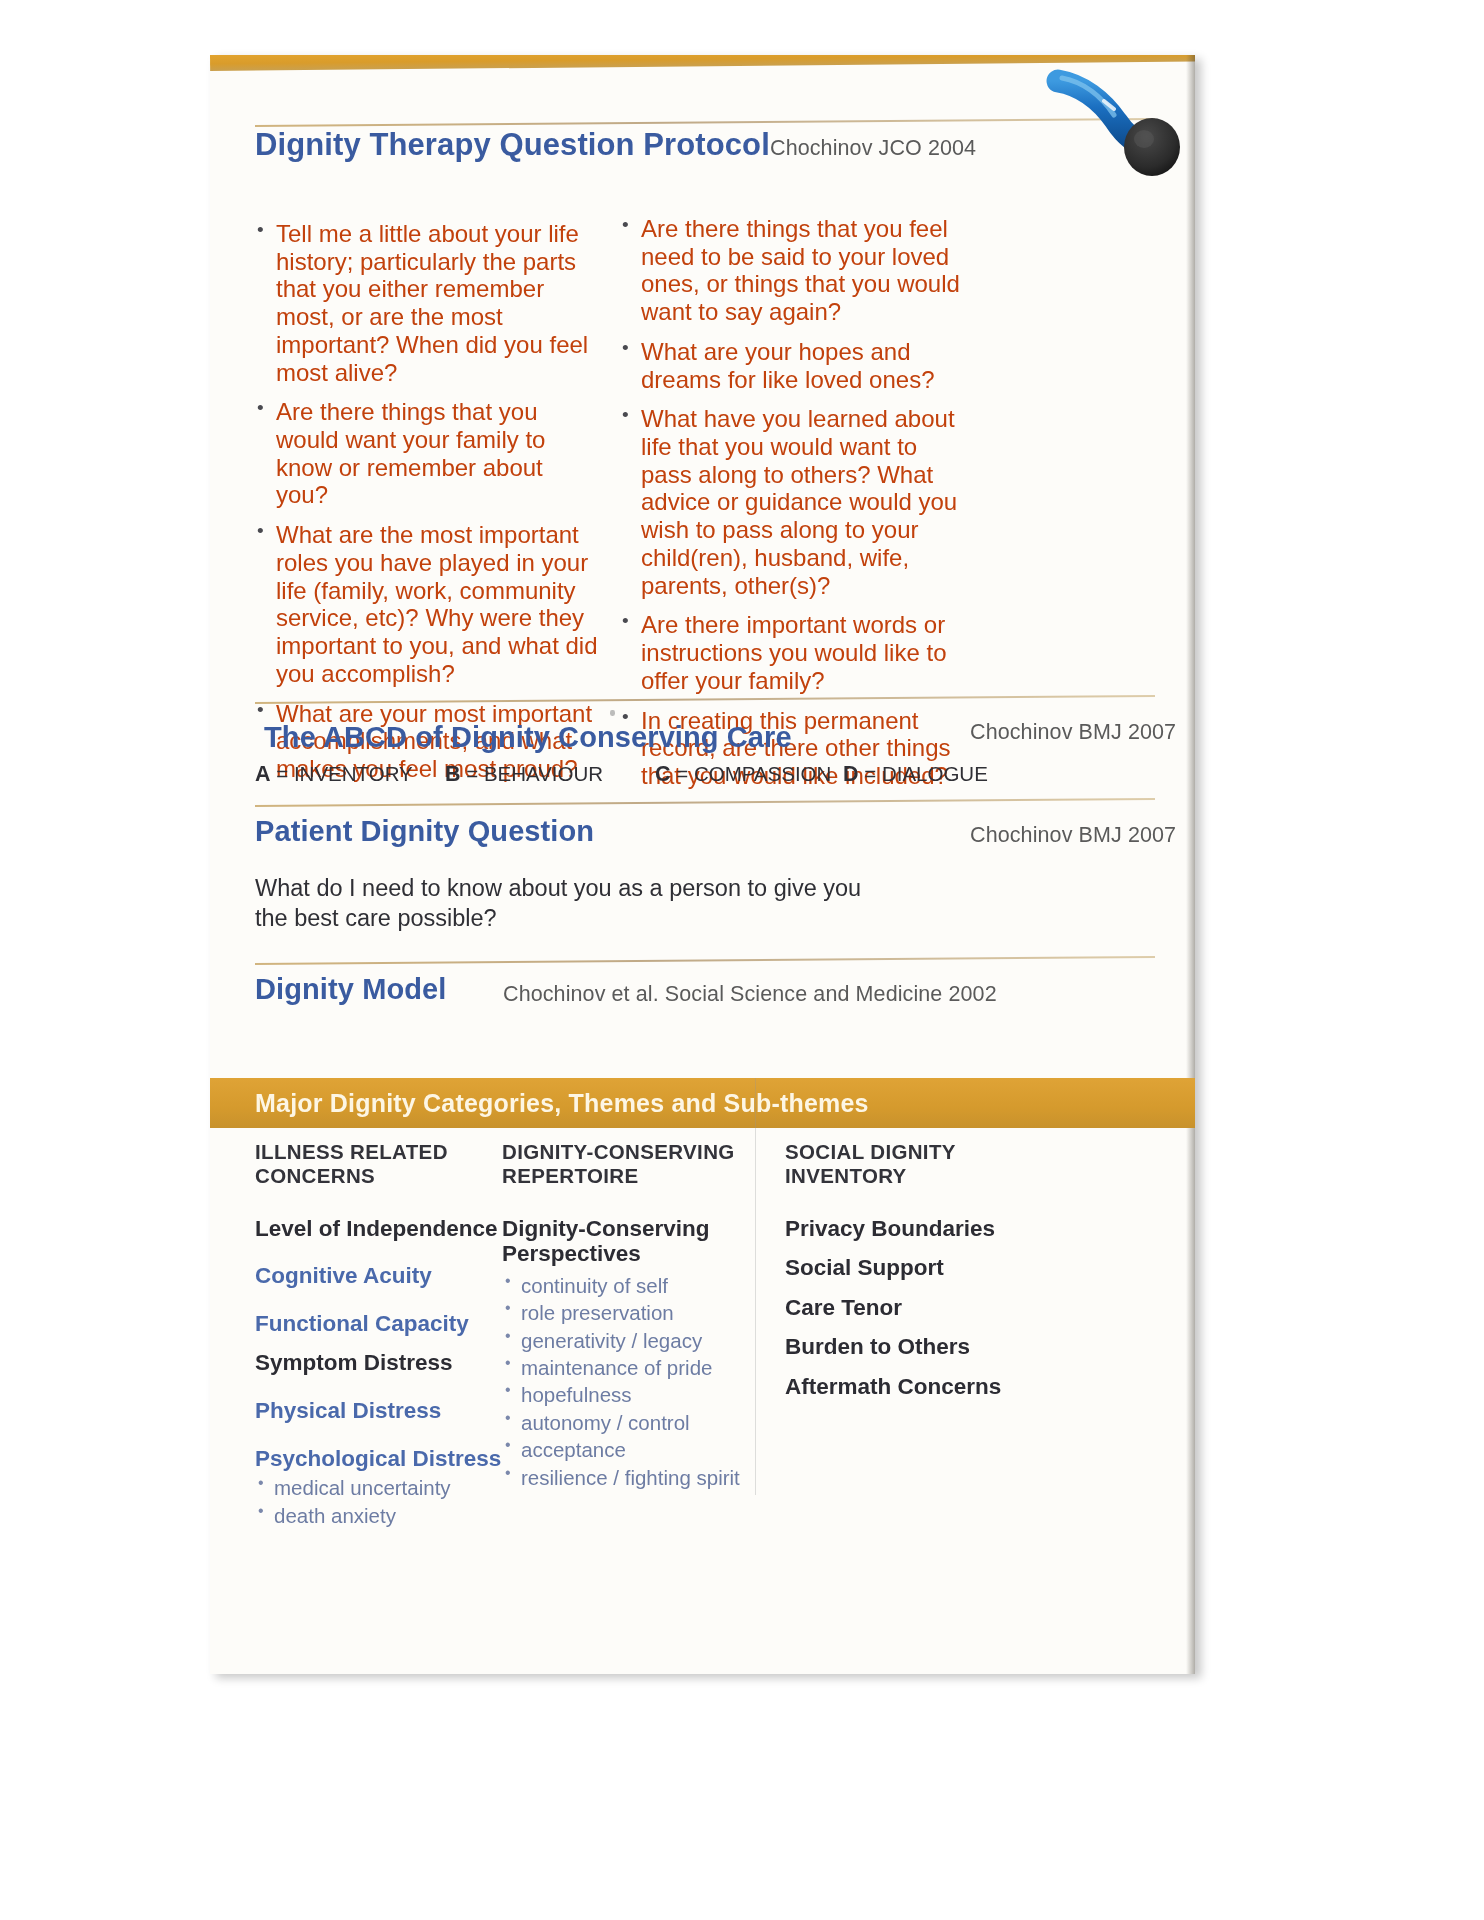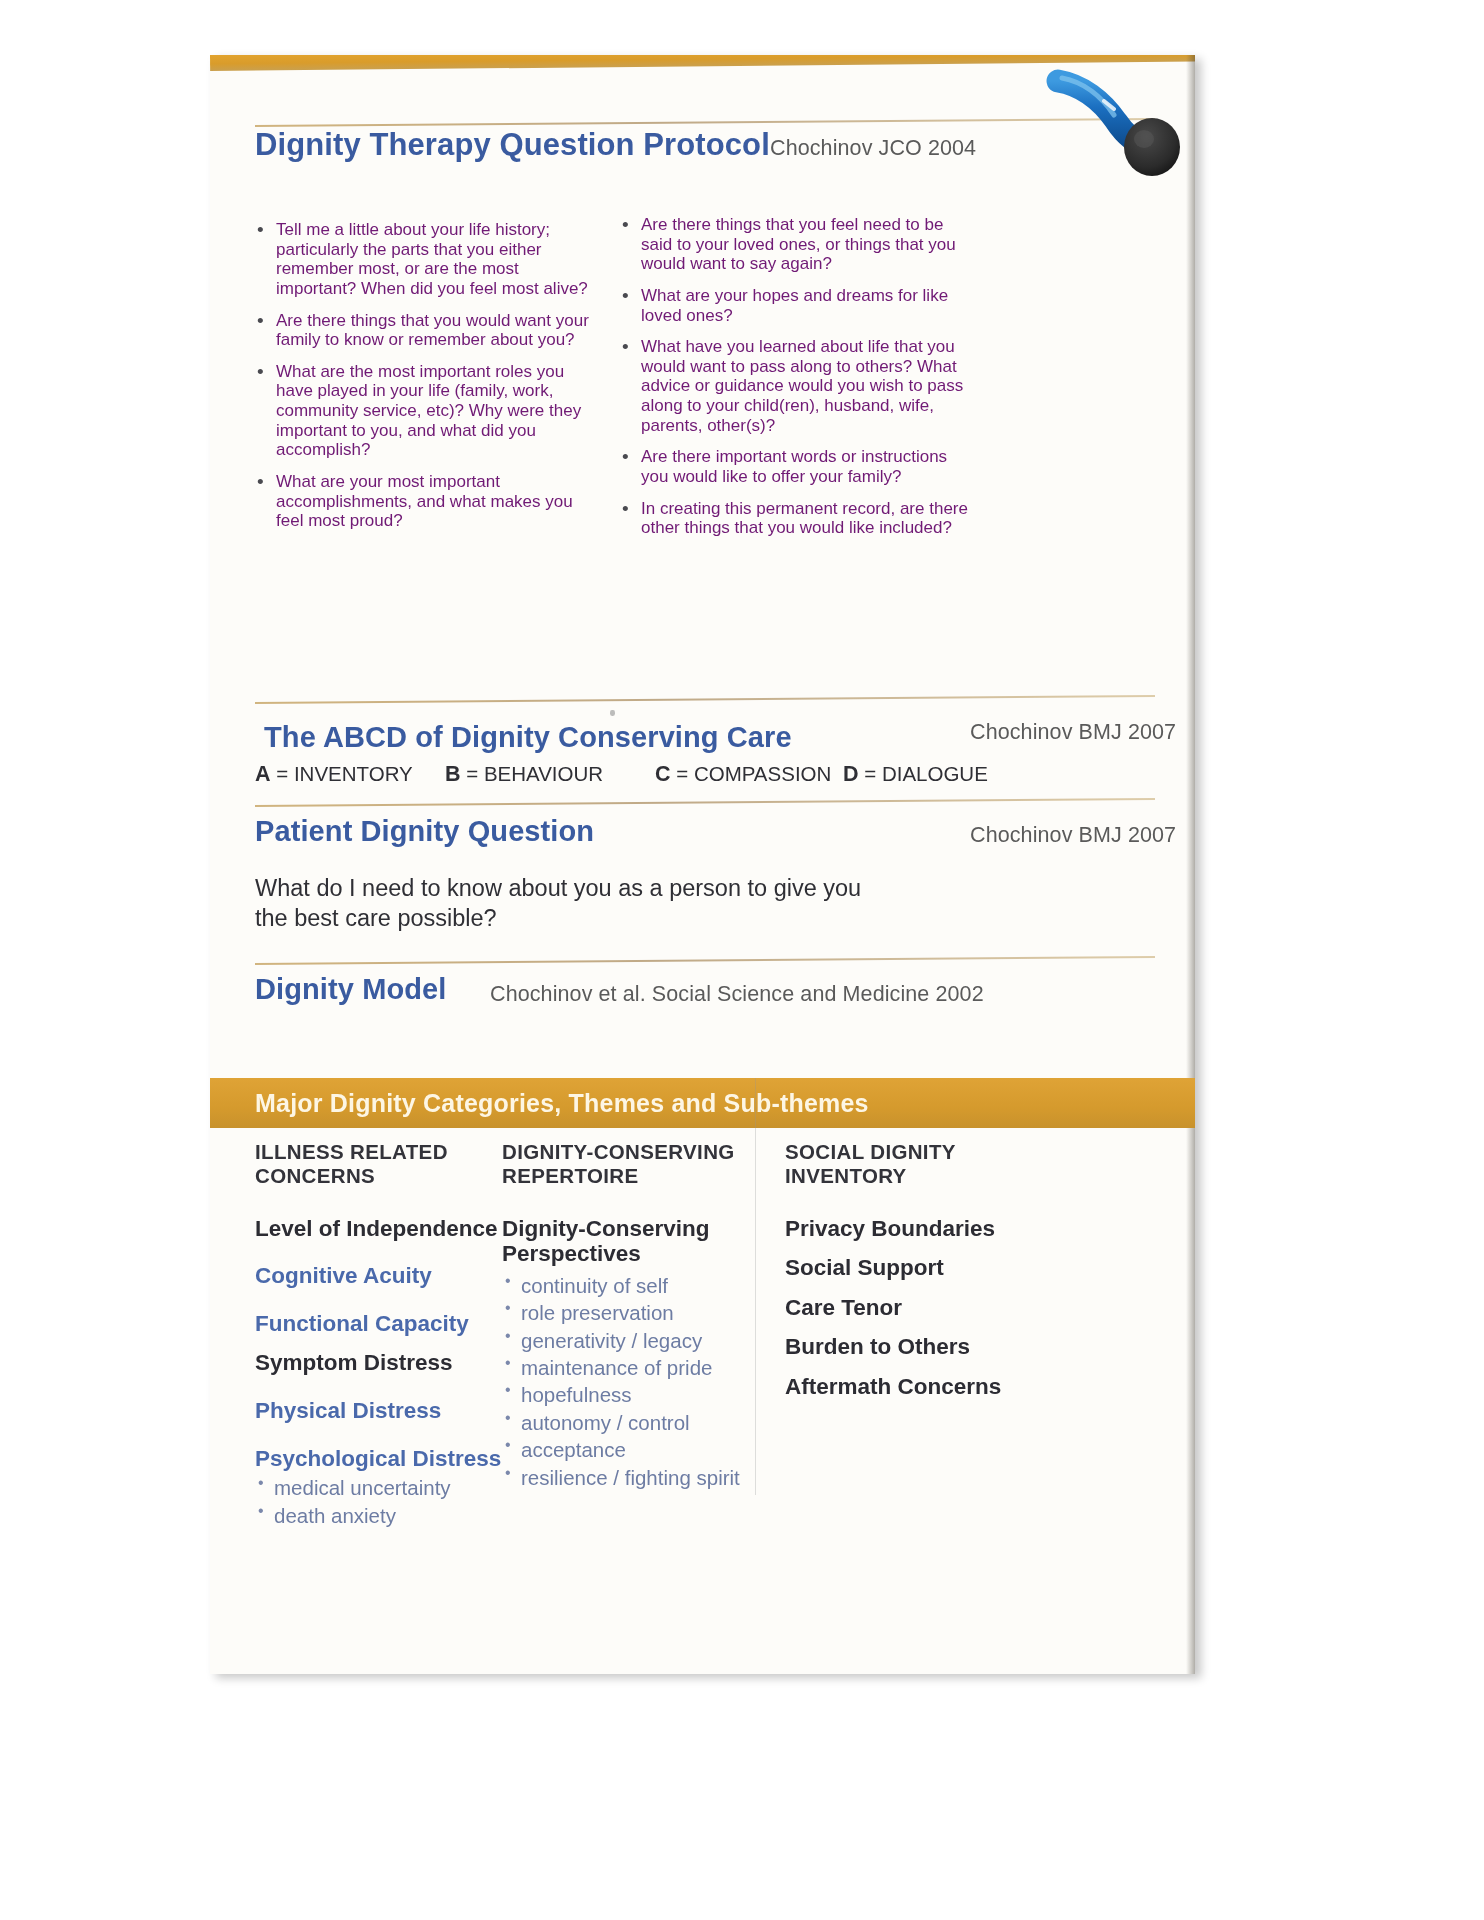--- a/index.html
+++ b/index.html
@@ -71,22 +71,22 @@
 
   ul.qlist {
     list-style: none;
     margin: 0;
     padding: 0;
   }
   ul.qlist > li {
     position: relative;
     padding-left: 21px;
     margin-bottom: 12px;
-    color: #701a75;
-    font-size: 17px;
+    color: #c2410c;
+    font-size: 24px;
     line-height: 1.155;
   }
   ul.qlist > li::before {
     content: "•";
     position: absolute;
     left: 2px;
     top: -1px;
     font-size: 19px;
     color: #4a4a50;
   }
@@ -281,21 +281,21 @@
     <div class="rule" style="left:45px; top:750px; width:900px;"></div>
 
     <h2 class="sec-head" style="left:45px; top:760px; font-size:29px; margin:0;">Patient Dignity Question</h2>
     <div class="cite" style="left:760px; top:768px;">Chochinov BMJ 2007</div>
 
     <div class="pdq-text">What do I need to know about you as a person to give you the best care possible?</div>
 
     <div class="rule" style="left:45px; top:908px; width:900px;"></div>
 
     <h2 class="sec-head" style="left:45px; top:918px; font-size:29px; margin:0;">Dignity Model</h2>
-    <div class="cite" style="left:280px; top:927px;">Chochinov et al. Social Science and Medicine 2002</div>
+    <div class="cite" style="left:293px; top:927px;">Chochinov et al. Social Science and Medicine 2002</div>
 
     <div class="banner">
       <div class="banner-label">Major Dignity Categories, Themes and Sub-themes</div>
     </div>
 
     <div class="seam"></div>
 
     <div class="tbl">
       <div class="tcol c1" id="tcol-0">
           <div class="col-head">ILLNESS RELATED CONCERNS</div>

